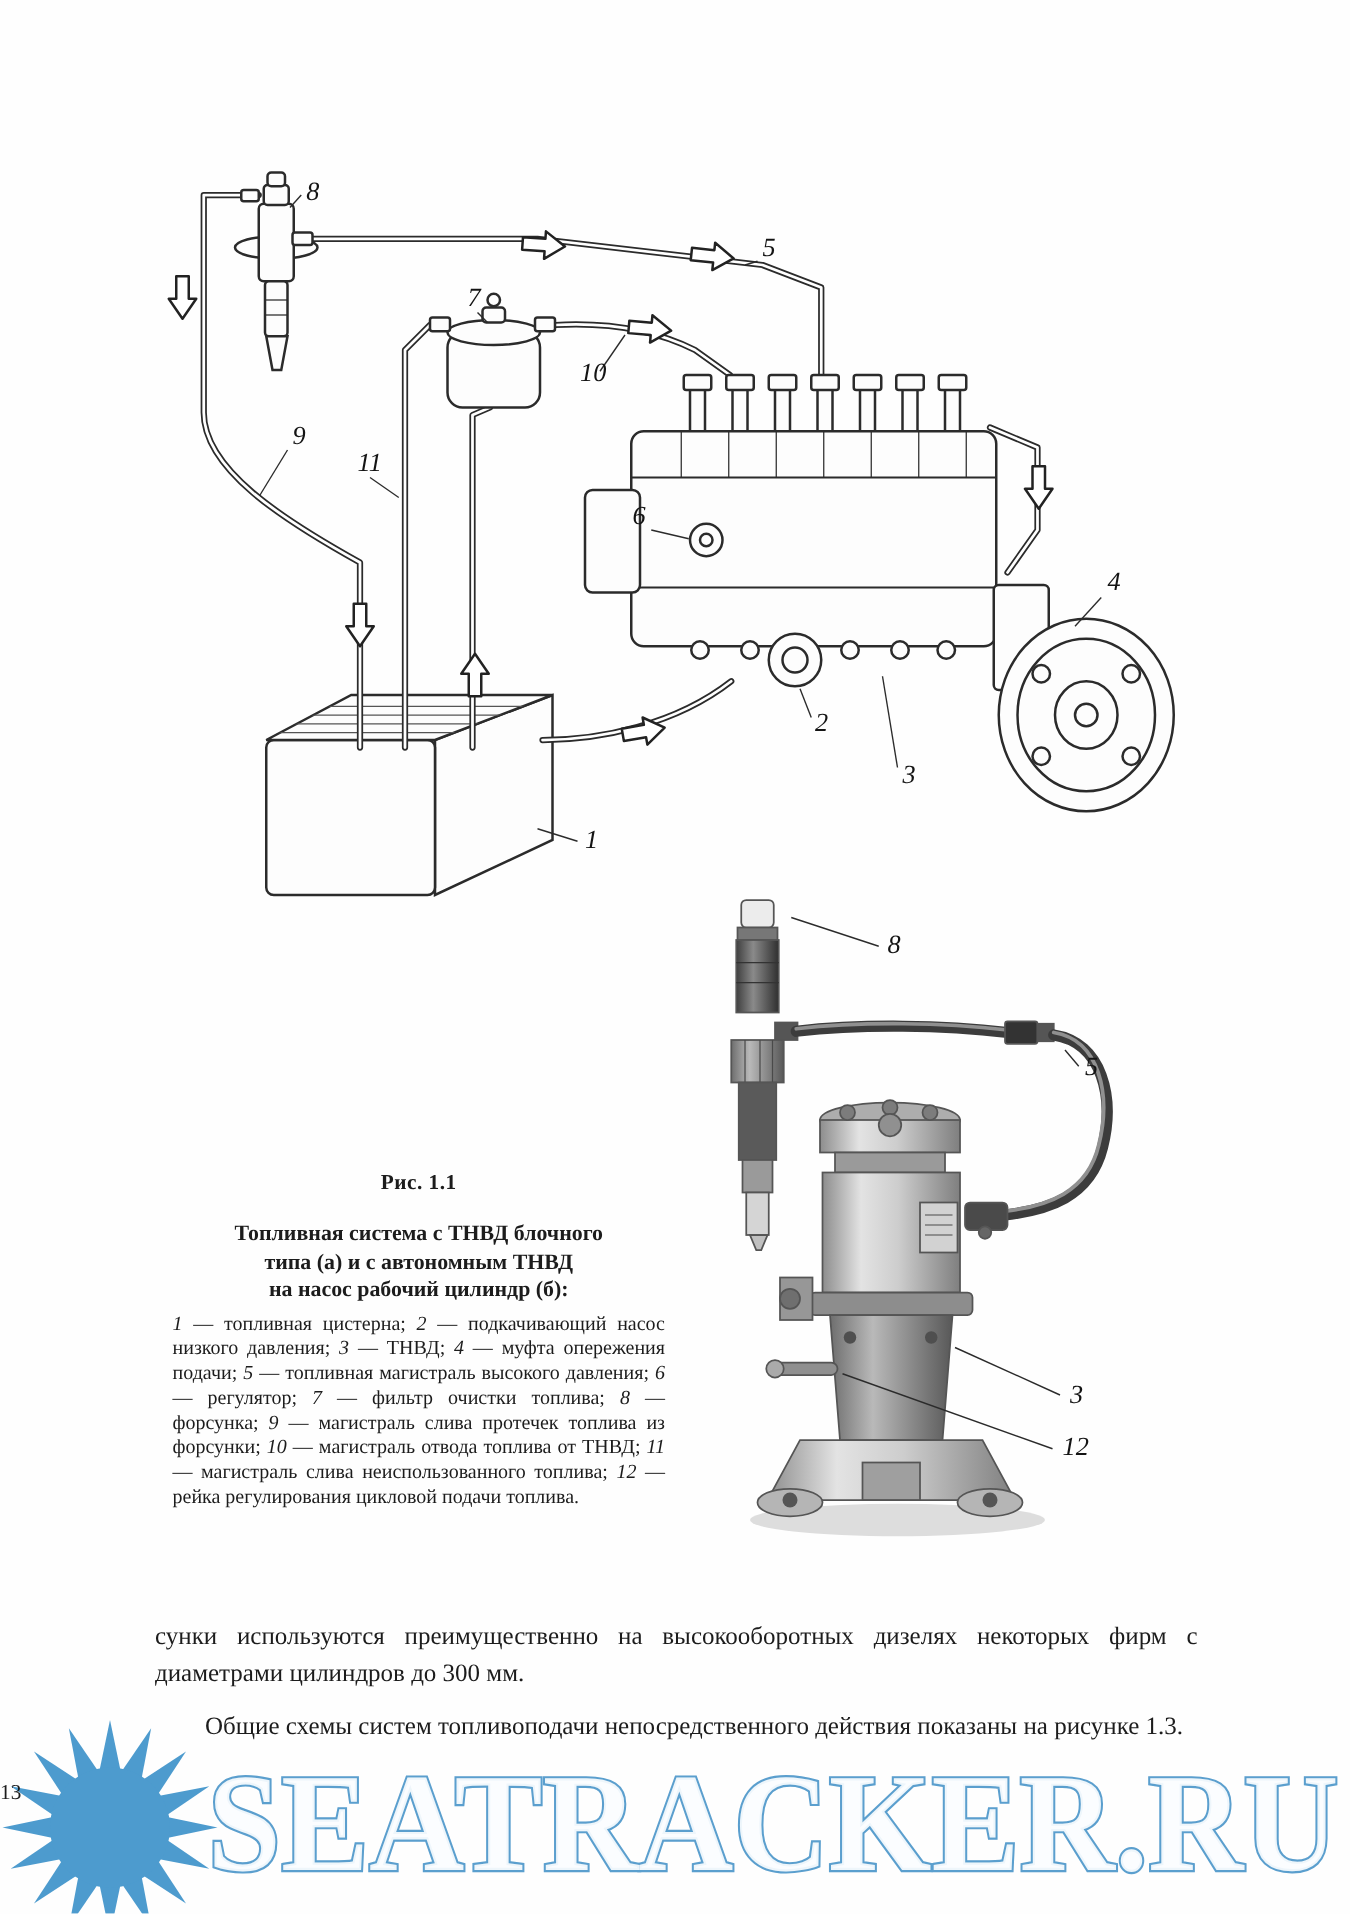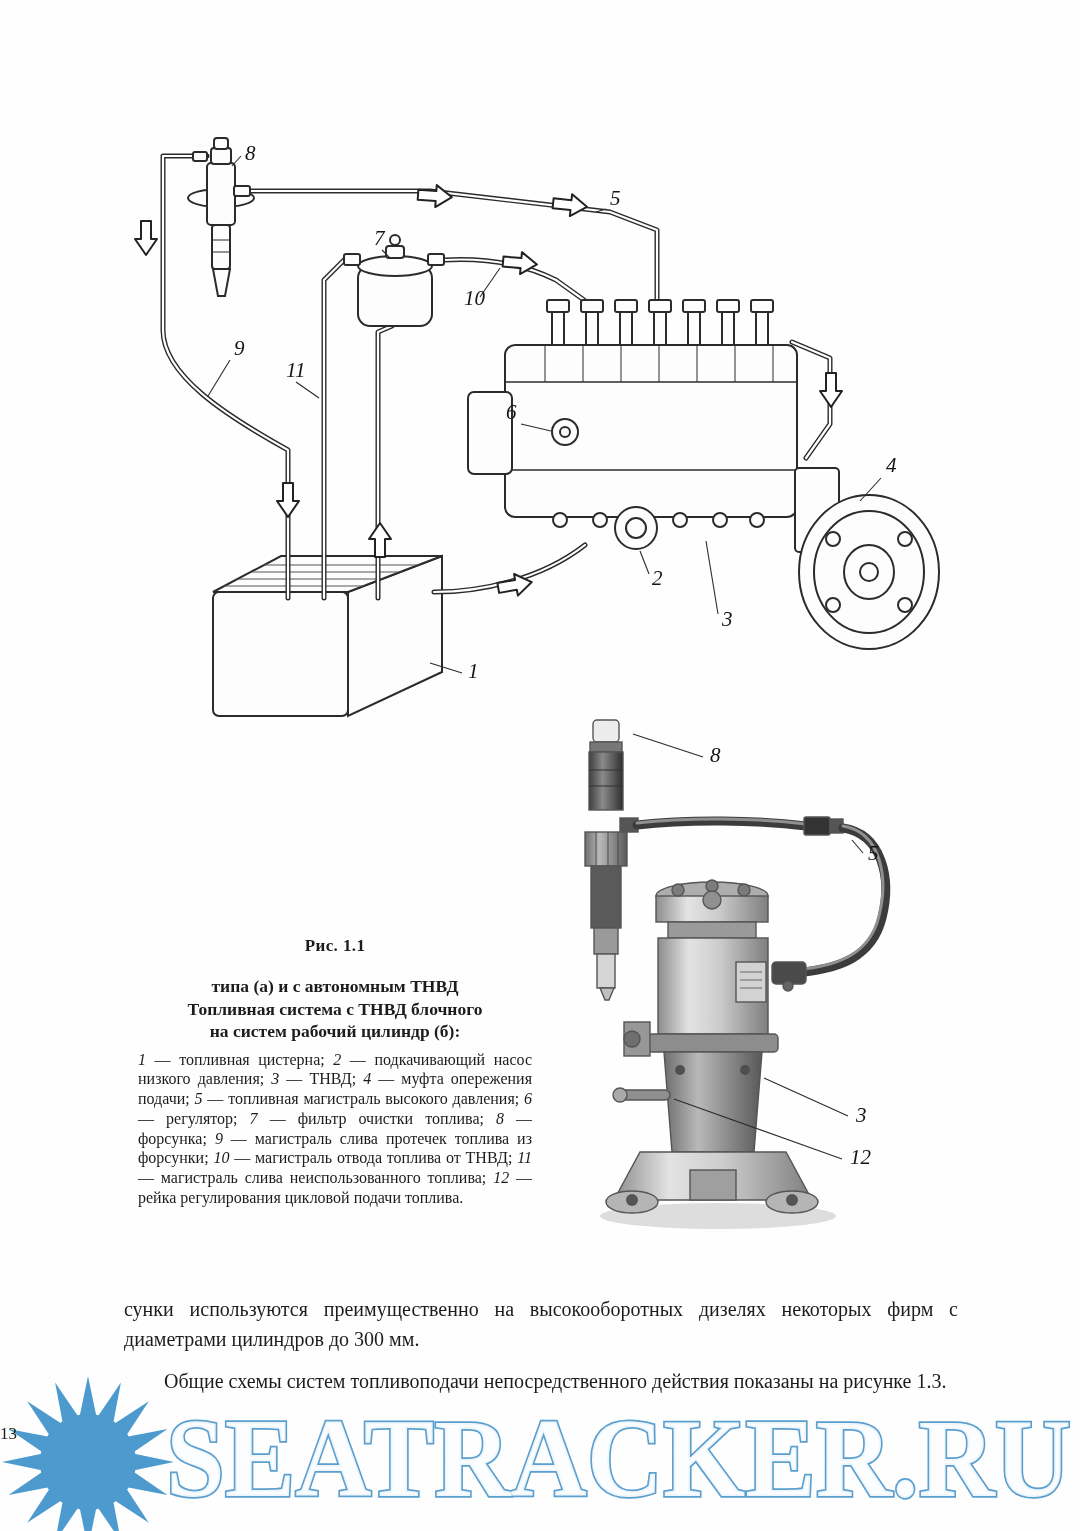--- a/index.html
+++ b/index.html
@@ -295,23 +295,23 @@
       <line class="leader" x1="308" y1="416" x2="224" y2="378"></line>
       <text class="callout" x="316" y="422">3</text>
       <line class="leader" x1="302" y1="459" x2="134" y2="399"></line>
       <text class="callout" x="310" y="464">12</text>
     </g>
   </svg>
 
   <div class="caption abs">
     <div class="fig-label">Рис. 1.1</div>
     <div class="fig-title">
+      <div>Топливная система с ТНВД блочного</div>
       <div>типа (а) и с автономным ТНВД</div>
-      <div>Топливная система с ТНВД блочного</div>
-      <div>на систем рабочий цилиндр (б):</div>
+      <div>на насос рабочий цилиндр (б):</div>
     </div>
     <p class="legend">
       <span><i>1</i><span> — топливная цистерна; </span></span><span><i>2</i><span> — подкачивающий насос низкого давления; </span></span><span><i>3</i><span> — ТНВД; </span></span><span><i>4</i><span> — муфта опережения подачи; </span></span><span><i>5</i><span> — топливная магистраль высокого давления; </span></span><span><i>6</i><span> — регулятор; </span></span><span><i>7</i><span> — фильтр очистки топлива; </span></span><span><i>8</i><span> — форсунка; </span></span><span><i>9</i><span> — магистраль слива протечек топлива из форсунки; </span></span><span><i>10</i><span> — магистраль отвода топлива от ТНВД; </span></span><span><i>11</i><span> — магистраль слива неиспользованного топлива; </span></span><span><i>12</i><span> — рейка регулирования цикловой подачи топлива.</span></span>
     </p>
   </div>
 
   <div class="bodytext abs">
     <p class="p1">сунки используются преимущественно на высокооборотных дизелях некоторых фирм с диаметрами цилиндров до 300 мм.</p>
     <p class="p2">Общие схемы систем топливоподачи непосредственного действия показаны на рисунке 1.3.</p>
   </div>

